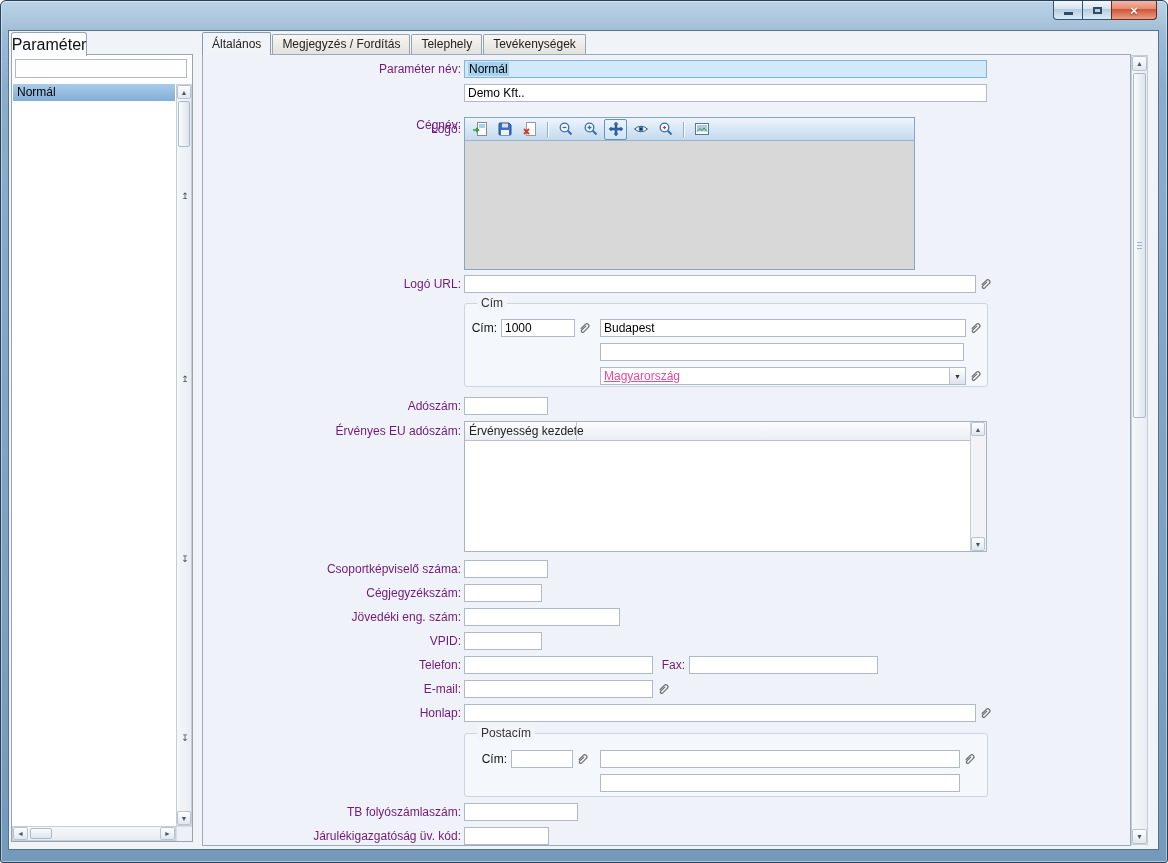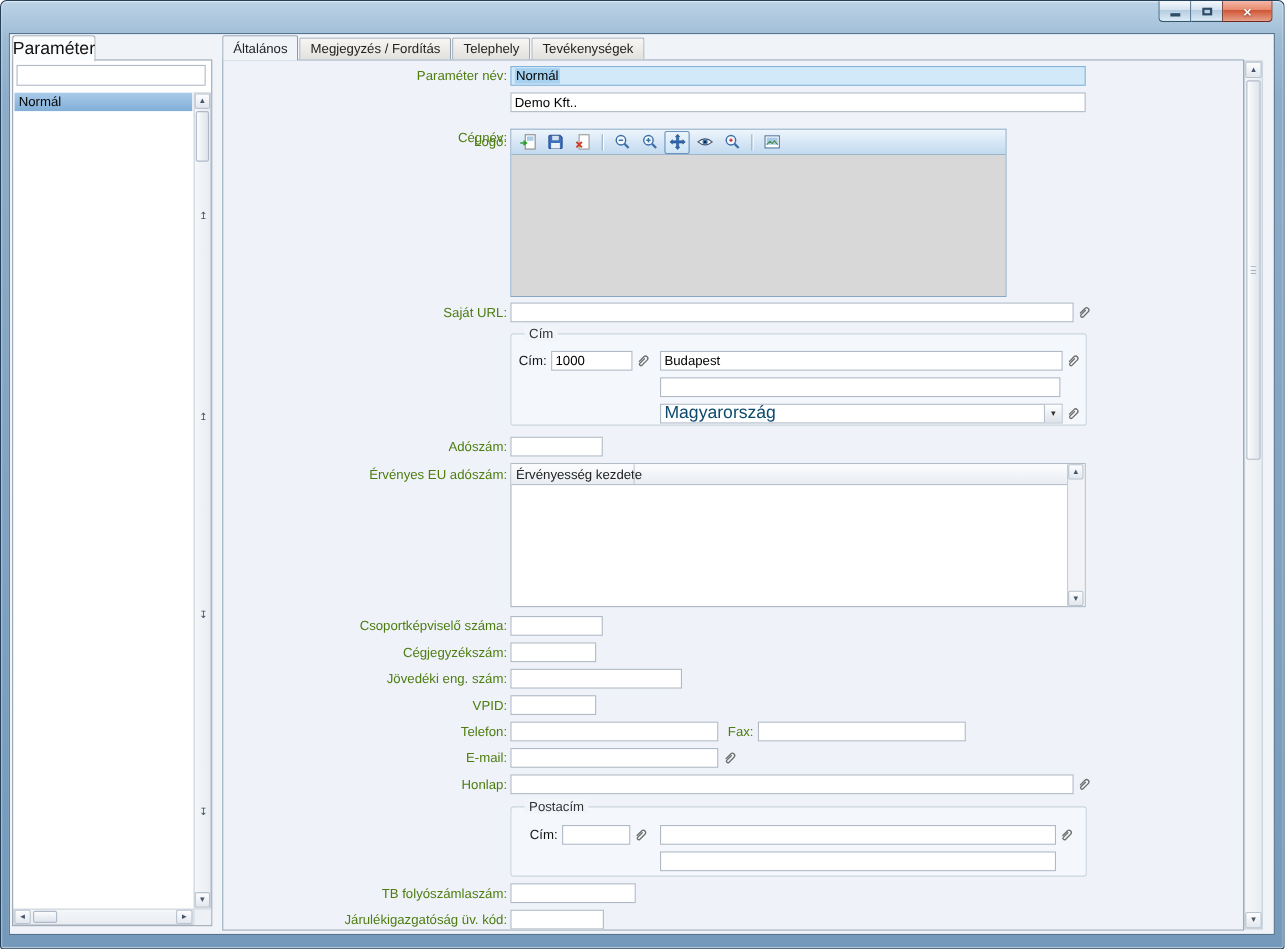--- a/index.html
+++ b/index.html
@@ -44,33 +44,33 @@
   .lp-vsb{position:absolute;right:0;top:29px;width:16px;bottom:15px;}
   .lp-hsb{position:absolute;left:0;bottom:0;height:15px;right:16px;}
   .lp-corner{position:absolute;right:0;bottom:0;width:16px;height:15px;background:#edf0f4;border-left:1px solid #d7dde4;border-top:1px solid #d7dde4;box-sizing:border-box;}
   
   .tabstrip{position:absolute;left:193px;top:1px;height:23px;display:flex;align-items:center;z-index:5;}
   .tab{height:20px;padding:0 9px;display:flex;align-items:center;font-size:12px;color:#222;margin-right:1px;
     background:linear-gradient(#f7f6f4,#e3e1dd);border:1px solid #97a4b2;border-bottom:none;border-radius:2px 2px 0 0;box-sizing:border-box;}
   .tab.active{height:23px;background:#f0f4f9;border-color:#8b9bab;}
   .content{position:absolute;left:193px;top:23px;width:929px;height:792px;background:#eff3f9;border:1px solid #9cabbb;box-sizing:border-box;z-index:1;}
   
-  .lbl{position:absolute;left:200px;width:252px;height:18px;line-height:18px;text-align:right;font-size:12px;color:#4d7c0f;white-space:nowrap;z-index:2;}
+  .lbl{position:absolute;left:200px;width:252px;height:18px;line-height:18px;text-align:right;font-size:12px;color:#701a75;white-space:nowrap;z-index:2;}
   .inp{position:absolute;height:18px;border:1px solid #afbac6;background:#fff;font:12px "Liberation Sans",sans-serif;
     padding:0 3px;box-sizing:border-box;z-index:2;}
   .focusfield{display:flex;align-items:center;background:#d2e9fa;border-color:#86b3d9;}
   .selspan{background:#a6d2f0;padding:0 1px;font-size:12px;}
   .clip{position:absolute;width:14px;height:15px;display:flex;align-items:center;justify-content:center;z-index:2;}
   .group{position:absolute;border:1px solid #ccd6e0;border-radius:3px;background:#f4f8fc;box-sizing:border-box;z-index:2;}
   .legend{position:absolute;top:-8px;left:12px;background:#f1f5fa;padding:0 4px;font-size:12px;color:#333;}
   .gl{position:absolute;height:18px;line-height:18px;text-align:right;font-size:12px;color:#141414;}
   .ginp{position:absolute;height:18px;border:1px solid #afbac6;background:#fff;font:12px "Liberation Sans",sans-serif;padding:0 3px;box-sizing:border-box;}
   .gclip{position:absolute;width:14px;height:15px;display:flex;align-items:center;justify-content:center;}
   .select{position:absolute;height:18px;border:1px solid #afbac6;background:#fff;box-sizing:border-box;display:flex;align-items:stretch;}
-  .select .txt{flex:1;font-size:16px;line-height:16px;padding:0 3px;color:#0c4a6e;}
+  .select .txt{flex:1;font-size:12px;line-height:16px;padding:0 3px;color:#ec4899;text-decoration:underline;}
   .select .dd{width:15px;display:flex;align-items:center;justify-content:center;font-size:7px;color:#333;
     background:linear-gradient(#fefefe,#dde3ea);border-left:1px solid #b6c0cc;}
   
   .logobox{position:absolute;left:455px;top:86px;width:451px;height:153px;border:1px solid #88a6c4;box-sizing:border-box;z-index:2;}
   .ltoolbar{height:23px;display:flex;align-items:center;padding:0 3px;gap:2px;
     background:linear-gradient(#eef5fc,#d7e7f6 50%,#c3daee);border-bottom:1px solid #9ab4cc;box-sizing:border-box;}
   .tbtn{width:21px;height:19px;display:flex;align-items:center;justify-content:center;border:1px solid transparent;border-radius:2px;}
   .tbtn.pressed{border-color:#6a92ba;background:linear-gradient(#eaf4fc,#cfe4f6);}
   .tsep{width:1px;height:15px;background:#93aec8;margin:0 4px;box-shadow:1px 0 0 #fff;}
   .lcanvas{height:128px;background:#d8d8d8;}
@@ -225,21 +225,21 @@
             <svg class="icon-svg" width="16" height="16" viewBox="0 0 16 16">
                 <rect x="1.5" y="2.5" width="13" height="11" fill="#fff" stroke="#5578a0"></rect>
                 <rect x="3" y="4" width="10" height="6.5" fill="#a8cce8"></rect>
                 <path d="M3 10.5l3-3 2 2 2-2.5 3 3.5" stroke="#4a8a4a" fill="none"></path>
               </svg>
           </div>
         </div>
         <div class="lcanvas"></div>
       </div>
 
-      <div class="lbl" style="top:244px;">Saját URL:</div>
+      <div class="lbl" style="top:244px;">Logó URL:</div>
       <input class="inp" style="left: 455px; top: 244px; width: 512px;" value="">
       <span class="clip" style="left:969px;top:246px;">
         <svg class="icon-svg" width="12" height="14" viewBox="0 0 12 14">
             <path d="M3.2 6.5L7.3 2.4a2.1 2.1 0 0 1 3 3L5.6 10.1a1.35 1.35 0 0 1-1.9-1.9L7.8 4.1" fill="none" stroke="#6e6e6e" stroke-width="1.2" stroke-linecap="round"></path>
           </svg>
       </span>
 
       <div class="group" style="left:455px;top:272px;width:524px;height:84px;">
         <span class="legend">Cím</span>
         <div class="gl" style="left:2px;top:15px;width:30px;">Cím:</div>

